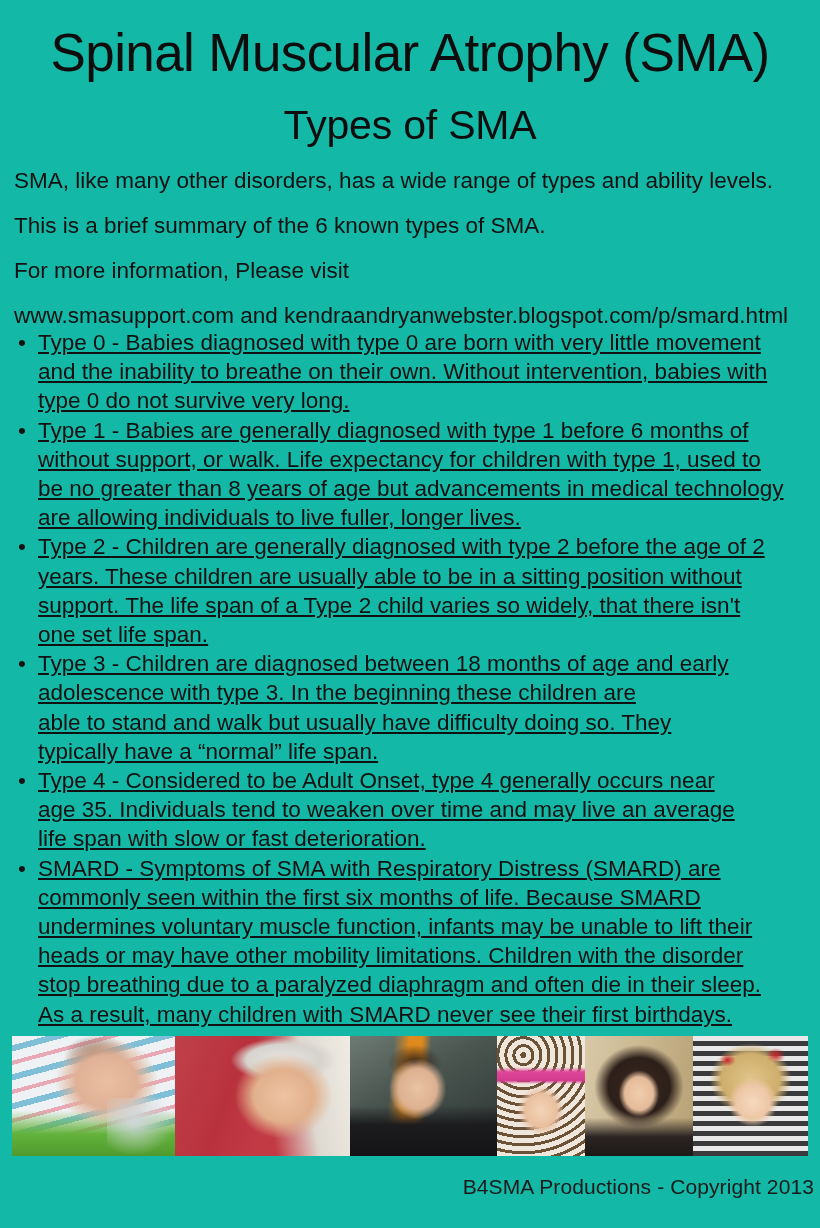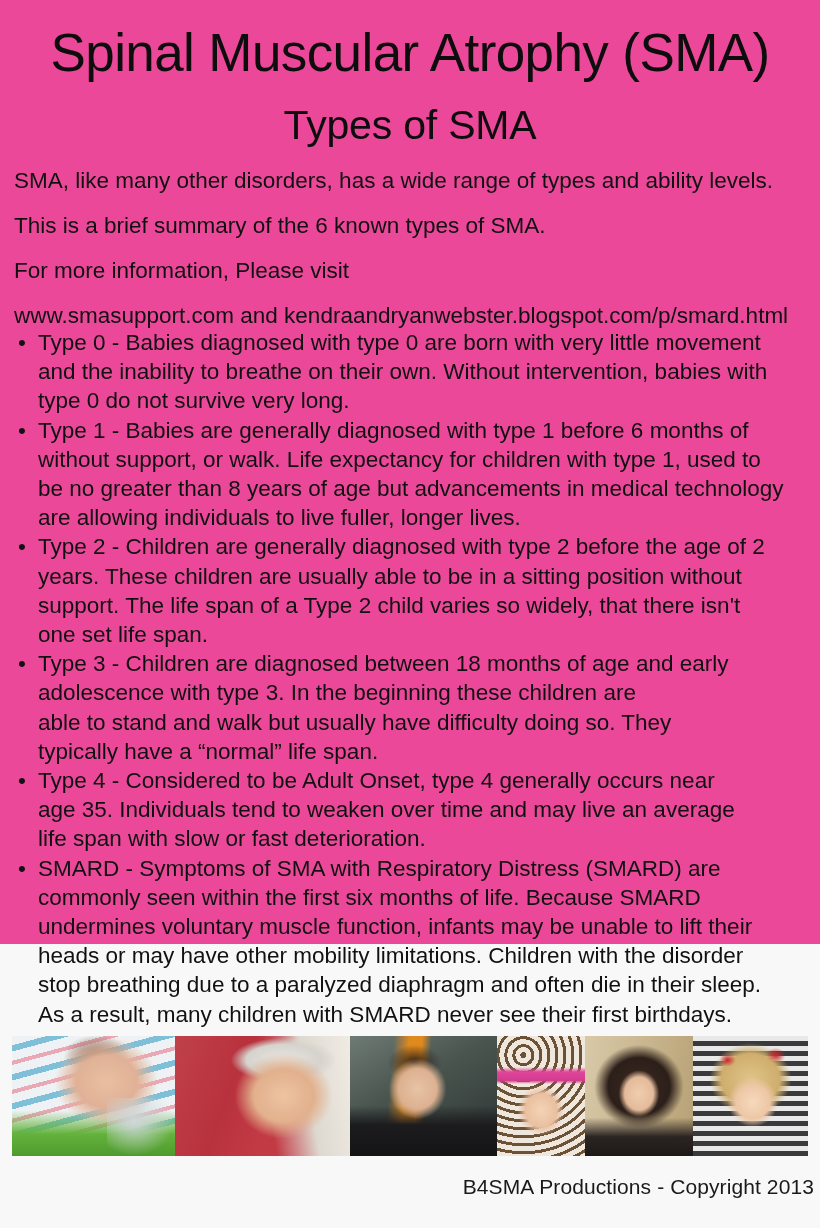--- a/index.html
+++ b/index.html
@@ -11,24 +11,24 @@
     width: 820px;
     height: 1228px;
     background: #f8f8f8;
     font-family: "Liberation Sans", sans-serif;
     color: #111111;
     overflow: hidden;
     position: relative;
   }
   .poster {
     width: 820px;
-    height: 944px;
+    height: 1228px;
     position: relative;
     box-sizing: border-box;
-    background: #ec4899;
+    background: #14b8a6;
   }
 
   
   .title-block {
     padding-top: 22px;
   }
   .main-title {
     font-size: 53px;
     line-height: 62px;
     text-align: center;
@@ -85,20 +85,21 @@
     position: absolute;
     left: 18px;
     top: 0;
     width: 14px;
     font-size: 22.5px;
     line-height: 29.2px;
     color: #111111;
   }
   .type-item .type-text {
     display: block;
+    text-decoration: underline;
   }
   .type-item .type-text .ln {
     display: block;
     white-space: nowrap;
   }
 
   
   .photo-strip {
     position: absolute;
     left: 12px;

